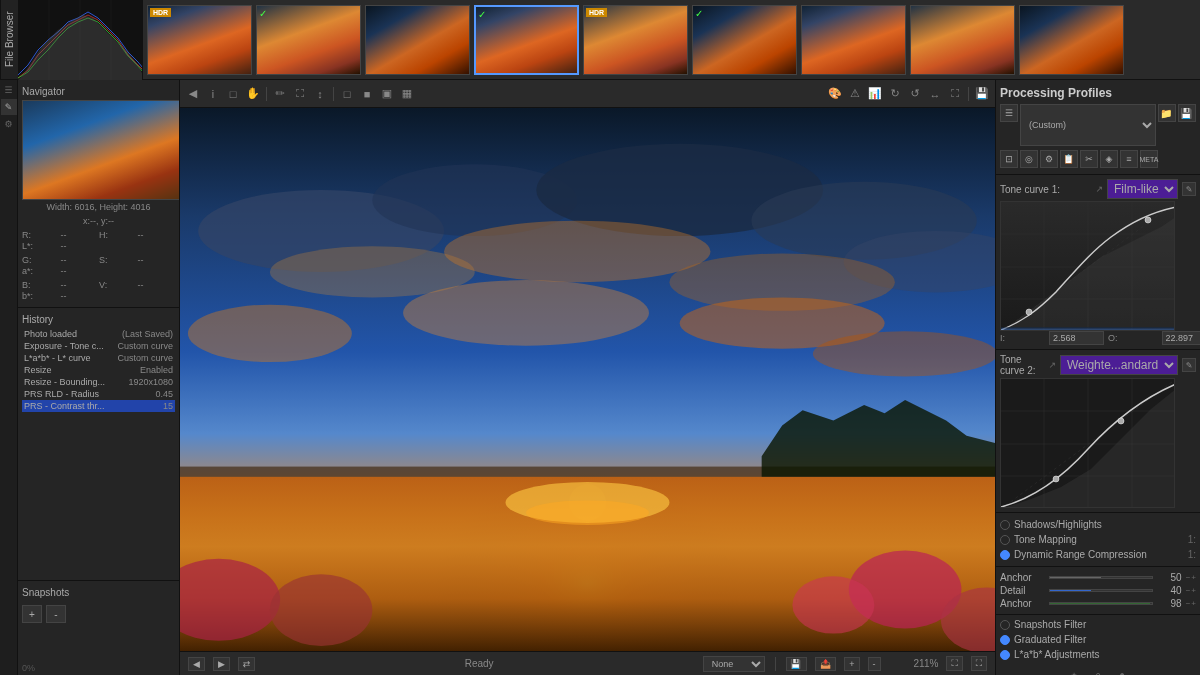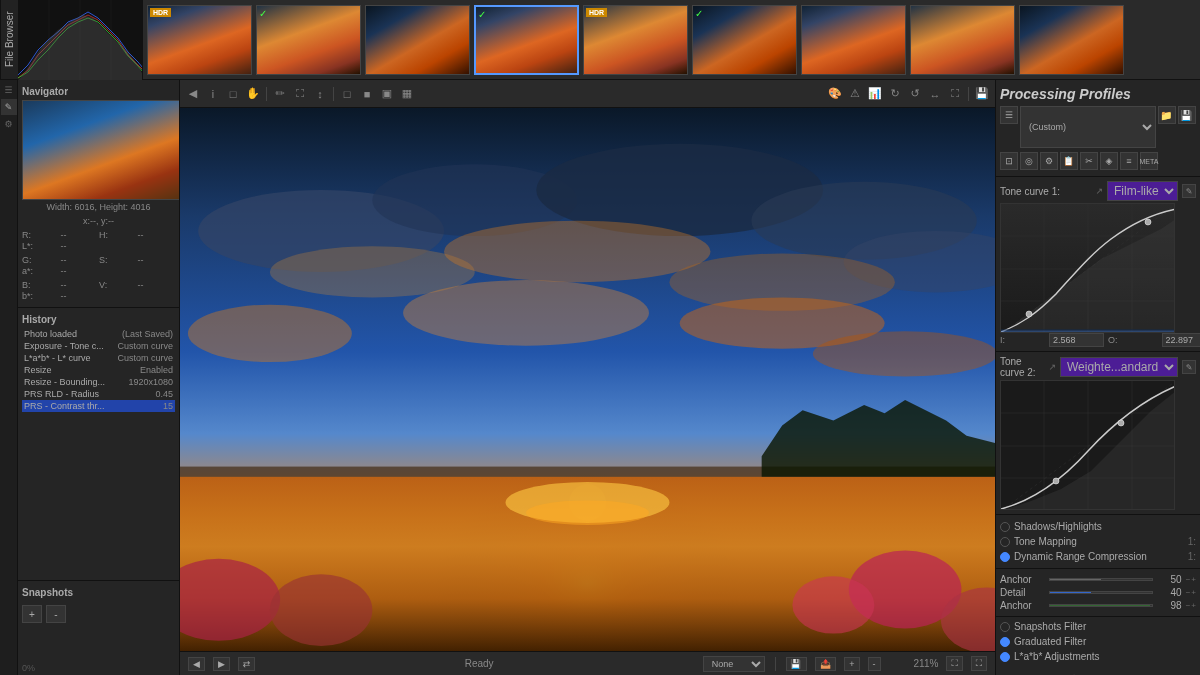--- a/index.html
+++ b/index.html
@@ -123,21 +123,21 @@
 
     .navigator-section {
       padding: 4px;
       border-bottom: 1px solid #111;
     }
 
     .section-title {
       font-size: 10px;
       color: #aaa;
       padding: 2px 0 3px 0;
-      font-weight: bold;
+      font-weight: normal;
     }
 
     .nav-preview {
       width: 160px;
       height: 100px;
       background: linear-gradient(160deg, #1a3a5c 0%, #2266aa 30%, #dd7722 60%, #993311 80%, #553311 100%);
       border: 1px solid #444;
     }
 
     .nav-info {
@@ -297,25 +297,24 @@
     .right-panel::-webkit-scrollbar-thumb {
       background: #444;
     }
 
     .processing-profiles {
       padding: 4px;
       border-bottom: 1px solid #111;
     }
 
     .pp-header {
-      font-size: 14px;
+      font-size: 12px;
       color: #ccc;
       font-weight: bold;
       padding: 2px 0;
-      font-style: italic;
     }
 
     .pp-toolbar {
       display: flex;
       gap: 2px;
       padding: 2px 0;
     }
 
     .pp-select {
       flex: 1;

